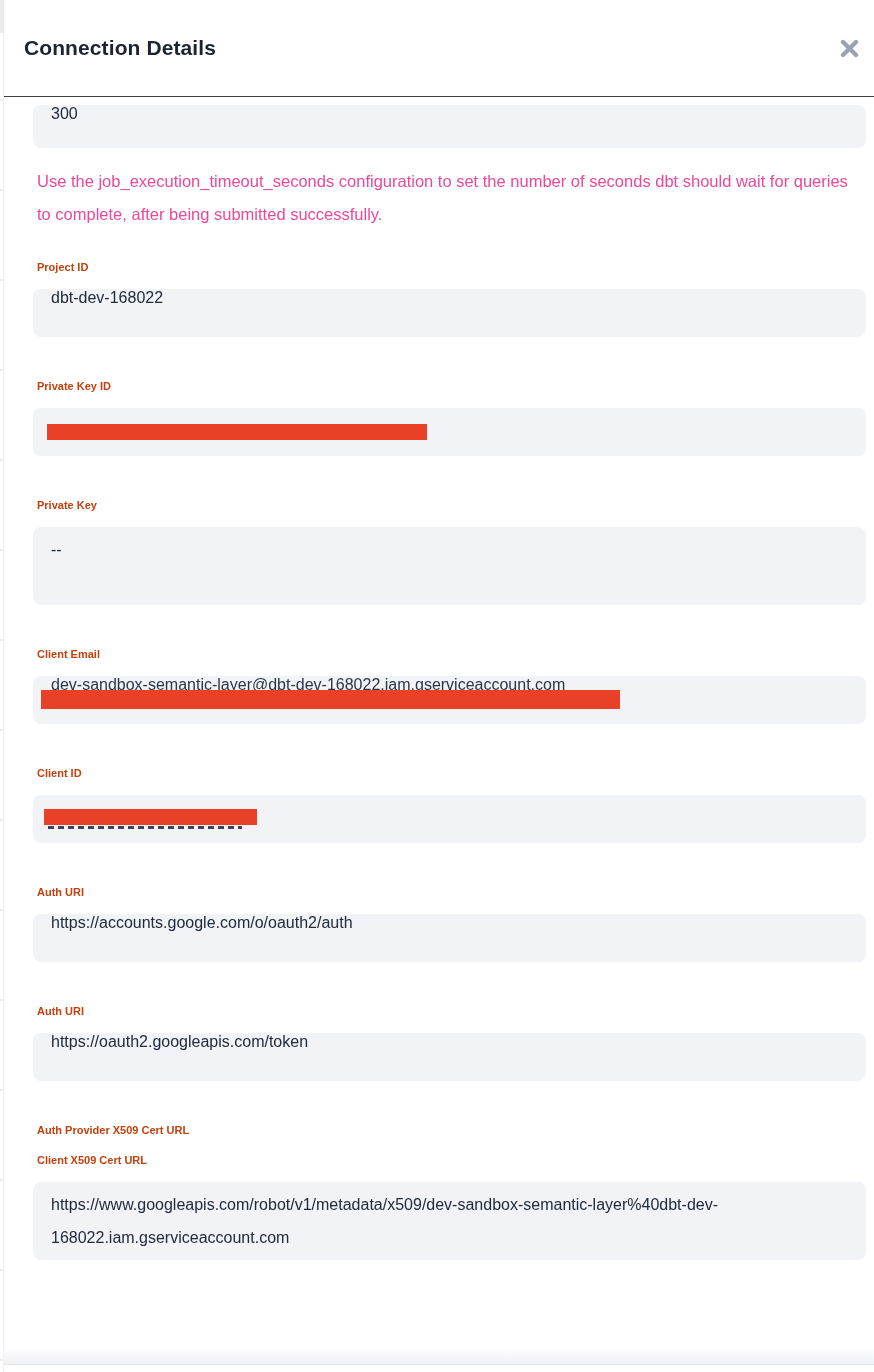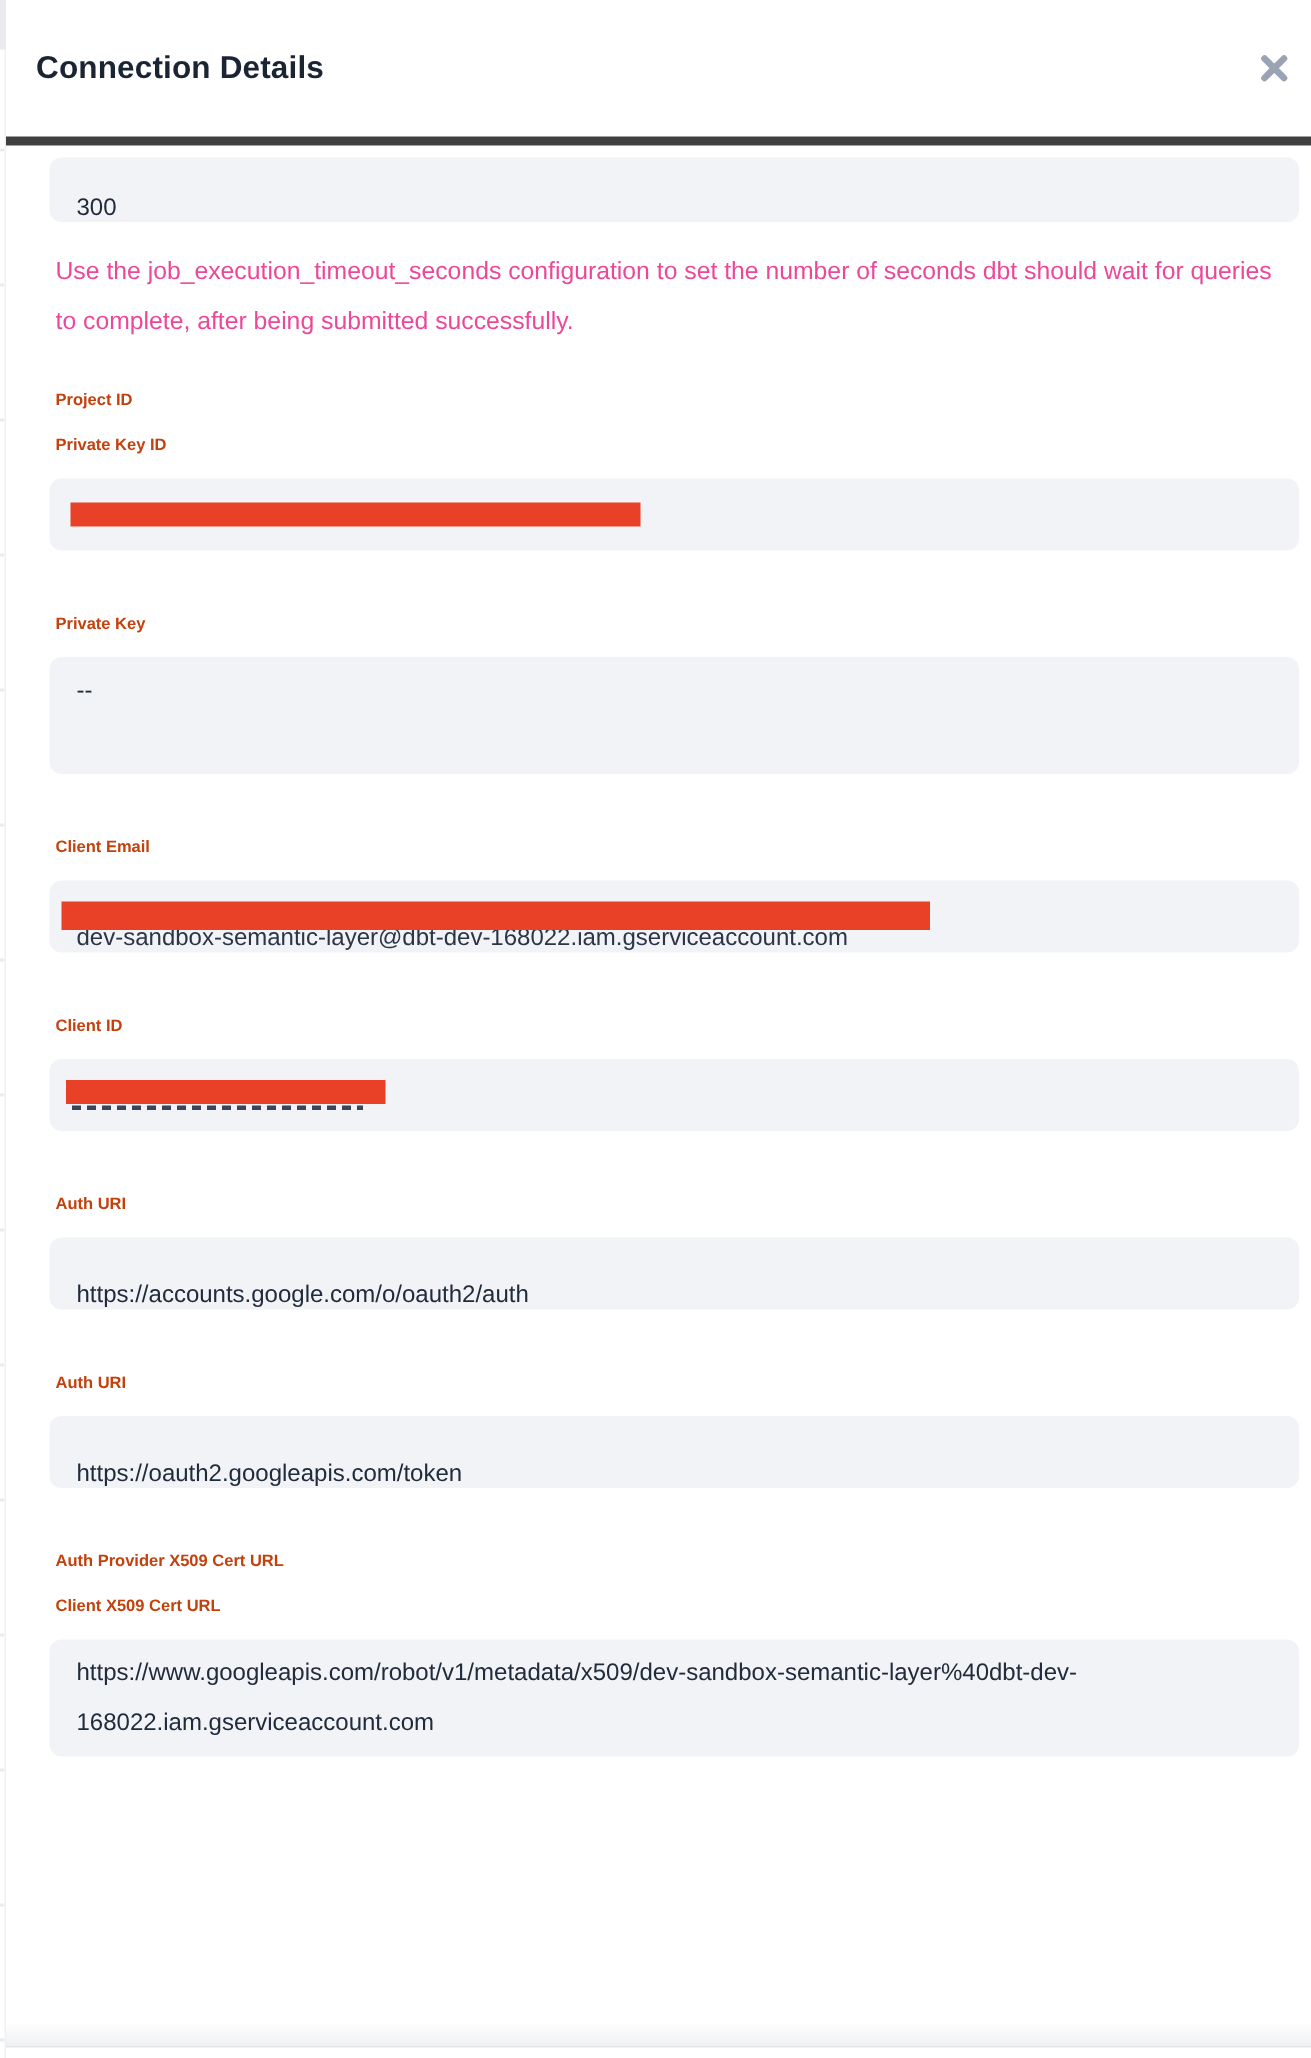--- a/index.html
+++ b/index.html
@@ -25,21 +25,21 @@
   
   .modal {
     position: absolute; left: 4px; top: 0; width: 870px; height: 1372px;
     background: #ffffff;
     display: flex; flex-direction: column;
   }
   .modal-header {
     flex: 0 0 97px;
     display: flex; align-items: center; justify-content: space-between;
     padding: 0 10px 0 20px;
-    border-bottom: 6px solid #404040;
+    border-bottom: 1px solid #404040;
   }
   .modal-title {
     font-size: 21px; font-weight: 700; color: #1a2433;
     letter-spacing: 0.1px;
   }
   .close-btn {
     background: none; border: none; cursor: pointer;
     width: 30px; height: 30px;
     display: flex; align-items: center; justify-content: center;
   }
@@ -47,21 +47,21 @@
   .modal-body {
     flex: 1 1 auto;
     padding: 8px 8px 0 29px;
     overflow: hidden;
   }
   
   .field-box {
     background: #f2f3f6;
     border-radius: 8px;
     height: 48px;
-    display: flex; align-items: flex-end;
+    display: flex; align-items: flex-start;
     padding: 0 18px;
     position: relative;
     margin-bottom: 41px;
     font-size: 16px; color: #202c3c;
   }
   .field-box.first { height: 43px; margin-bottom: 0; }
   .field-box.tall {
     height: 78px;
     align-items: flex-start;
     padding-top: 14px;
@@ -139,20 +139,23 @@
   </div>
 
   <div class="modal-body">
 
     <div class="field-box first">
       <span>300</span>
     </div>
     <p class="help-text">Use the job_execution_timeout_seconds configuration to set the number of seconds dbt should wait for queries to complete, after being submitted successfully.</p>
 
     <label class="field-label">Project ID</label>
+    <div class="field-box">
+      <span>dbt-dev-168022</span>
+    </div>
 
     <label class="field-label">Private Key ID</label>
     <div class="field-box">
       <span class="redaction-bar bar-pkid"></span>
     </div>
 
     <label class="field-label">Private Key</label>
     <div class="field-box tall">
       <span>--</span>
     </div>

